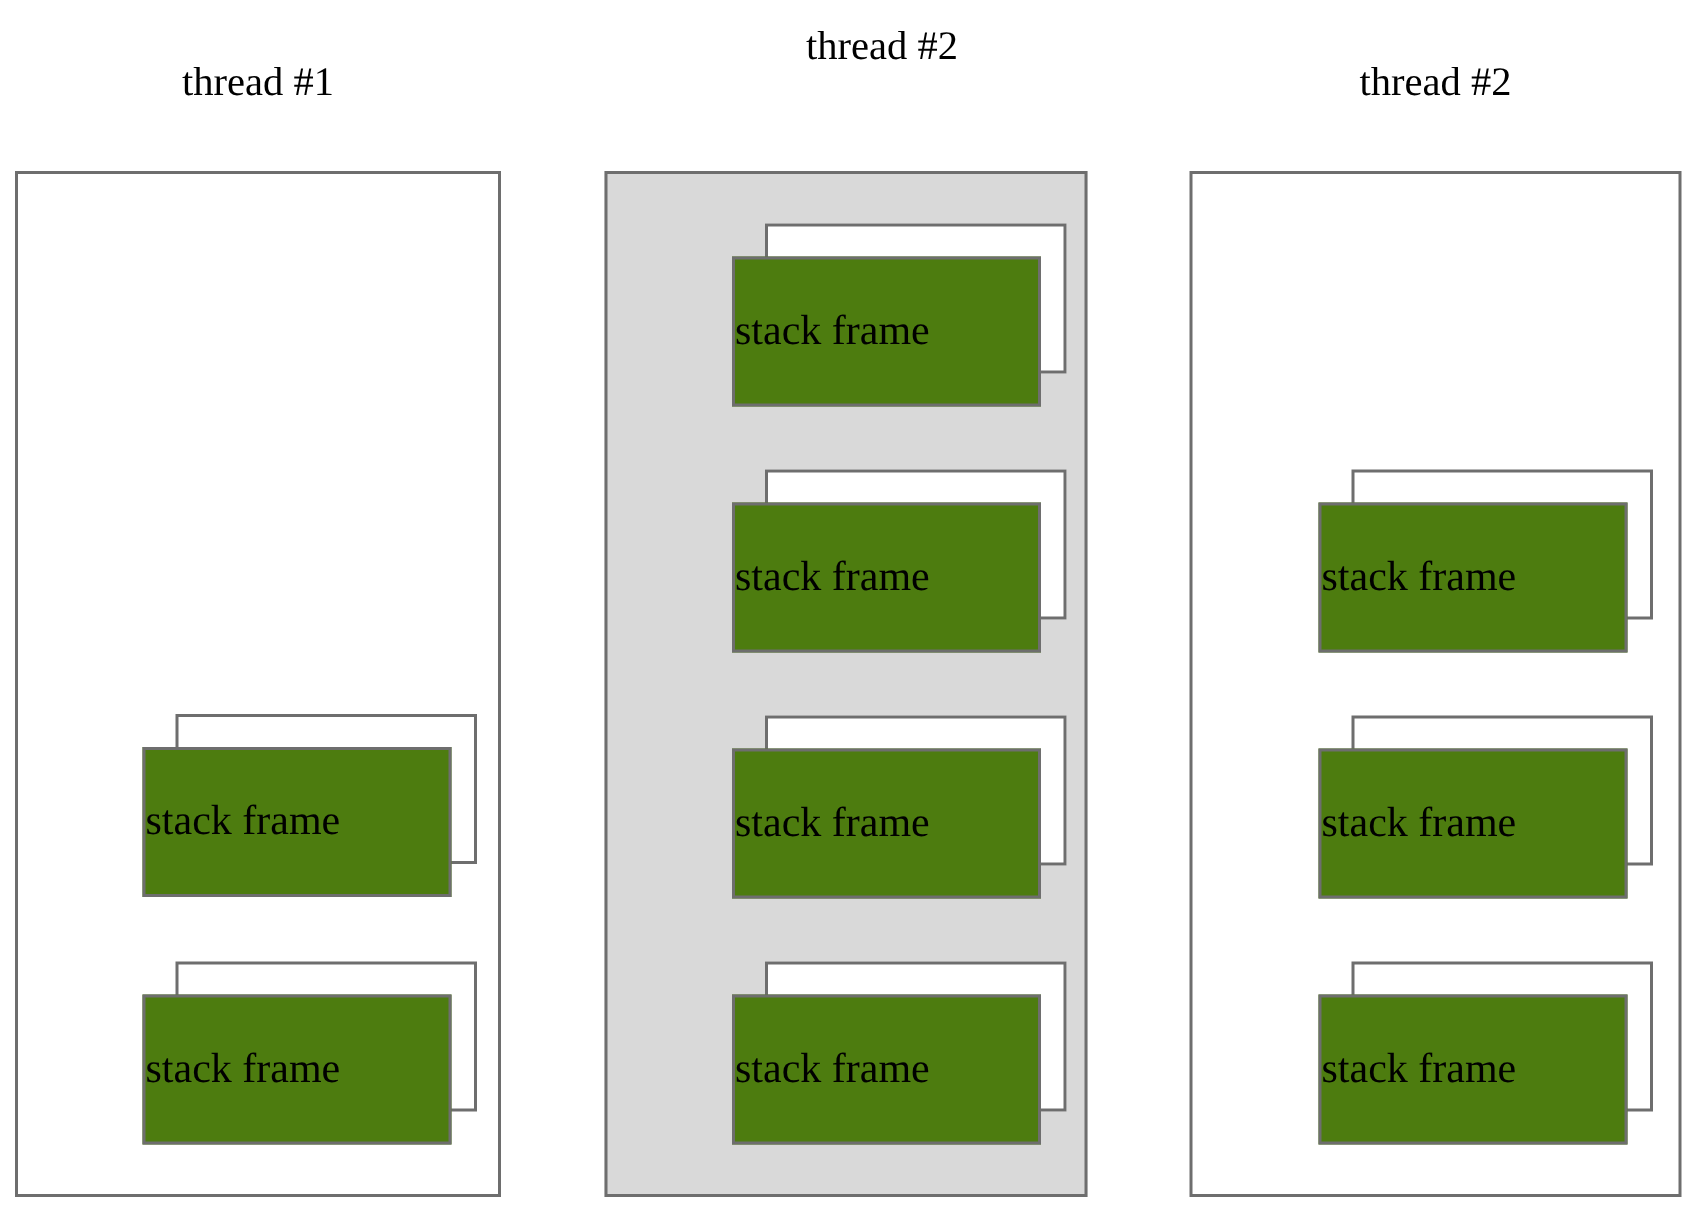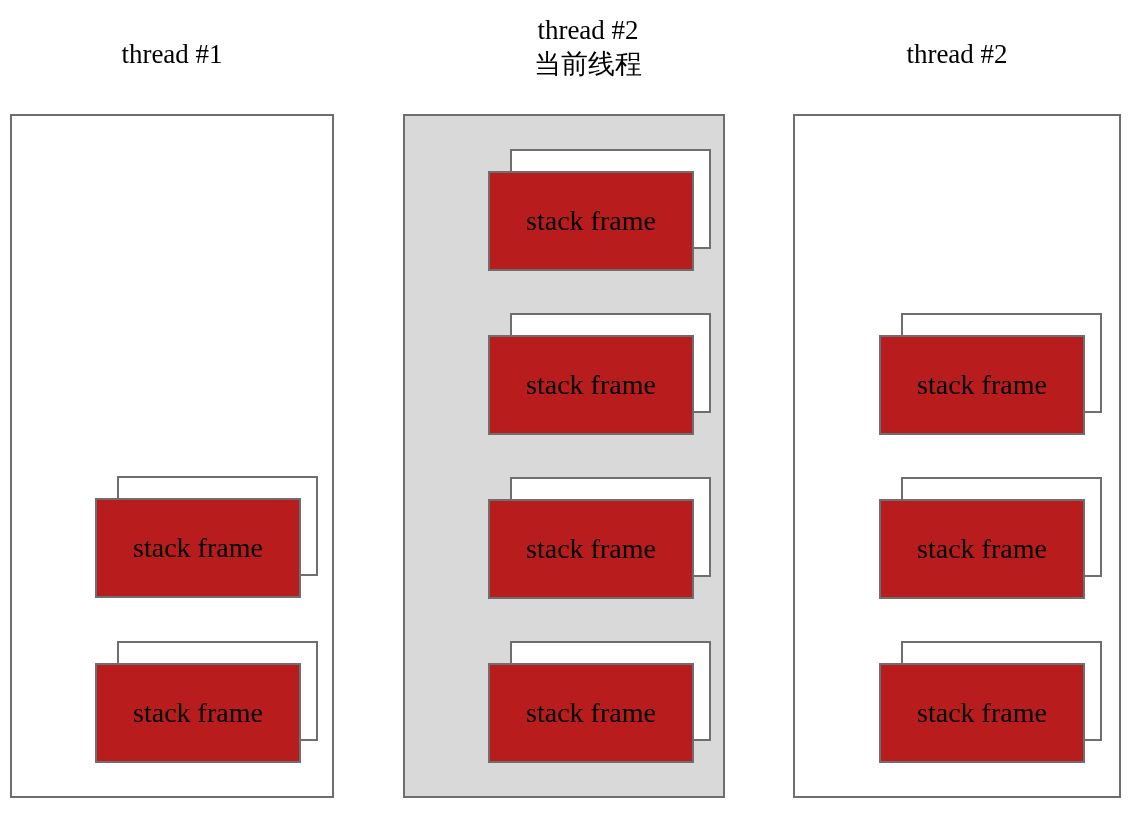--- a/index.html
+++ b/index.html
@@ -51,24 +51,24 @@
   .frame-back {
     position: absolute;
     box-sizing: border-box;
     border: 2px solid #6e6e6e;
     background: #ffffff;
   }
   .frame-front {
     position: absolute;
     box-sizing: border-box;
     border: 2px solid #6e6e6e;
-    background: #b91c1c;
+    background: #4d7c0f;
     display: flex;
     align-items: center;
-    justify-content: center;
+    justify-content: flex-start;
   }
   .frame-label {
     color: #000000;
     font-size: 28px;
     line-height: 30px;
     font-family: "Liberation Serif", "DejaVu Serif", serif;
     white-space: pre;
   }
 </style>
 </head>
@@ -82,21 +82,21 @@
       <div class="frame-front" style="left: 61px; top: 498px; width: 206px; height: 100px;">
         <span class="frame-label">stack frame</span>
       </div>
     </div>
     <div class="stack-frame">
       <div class="frame-back" style="left: 83px; top: 641px; width: 201px; height: 100px;"></div>
       <div class="frame-front" style="left: 61px; top: 663px; width: 206px; height: 100px;">
         <span class="frame-label">stack frame</span>
       </div>
     </div>
-    <div class="col-title" style="left: 427px; top: 14px; width: 322px;"><span>thread #2</span><span class="title-sub">当前线程</span></div>
+    <div class="col-title" style="left: 427px; top: 14px; width: 322px;"><span>thread #2</span></div>
     <div class="thread-panel current" style="left: 403px; top: 114px; width: 322px; height: 684px;"></div>
     <div class="stack-frame">
       <div class="frame-back" style="left: 476px; top: 149px; width: 201px; height: 100px;"></div>
       <div class="frame-front" style="left: 454px; top: 171px; width: 206px; height: 100px;">
         <span class="frame-label">stack frame</span>
       </div>
     </div>
     <div class="stack-frame">
       <div class="frame-back" style="left: 476px; top: 313px; width: 201px; height: 100px;"></div>
       <div class="frame-front" style="left: 454px; top: 335px; width: 206px; height: 100px;">

